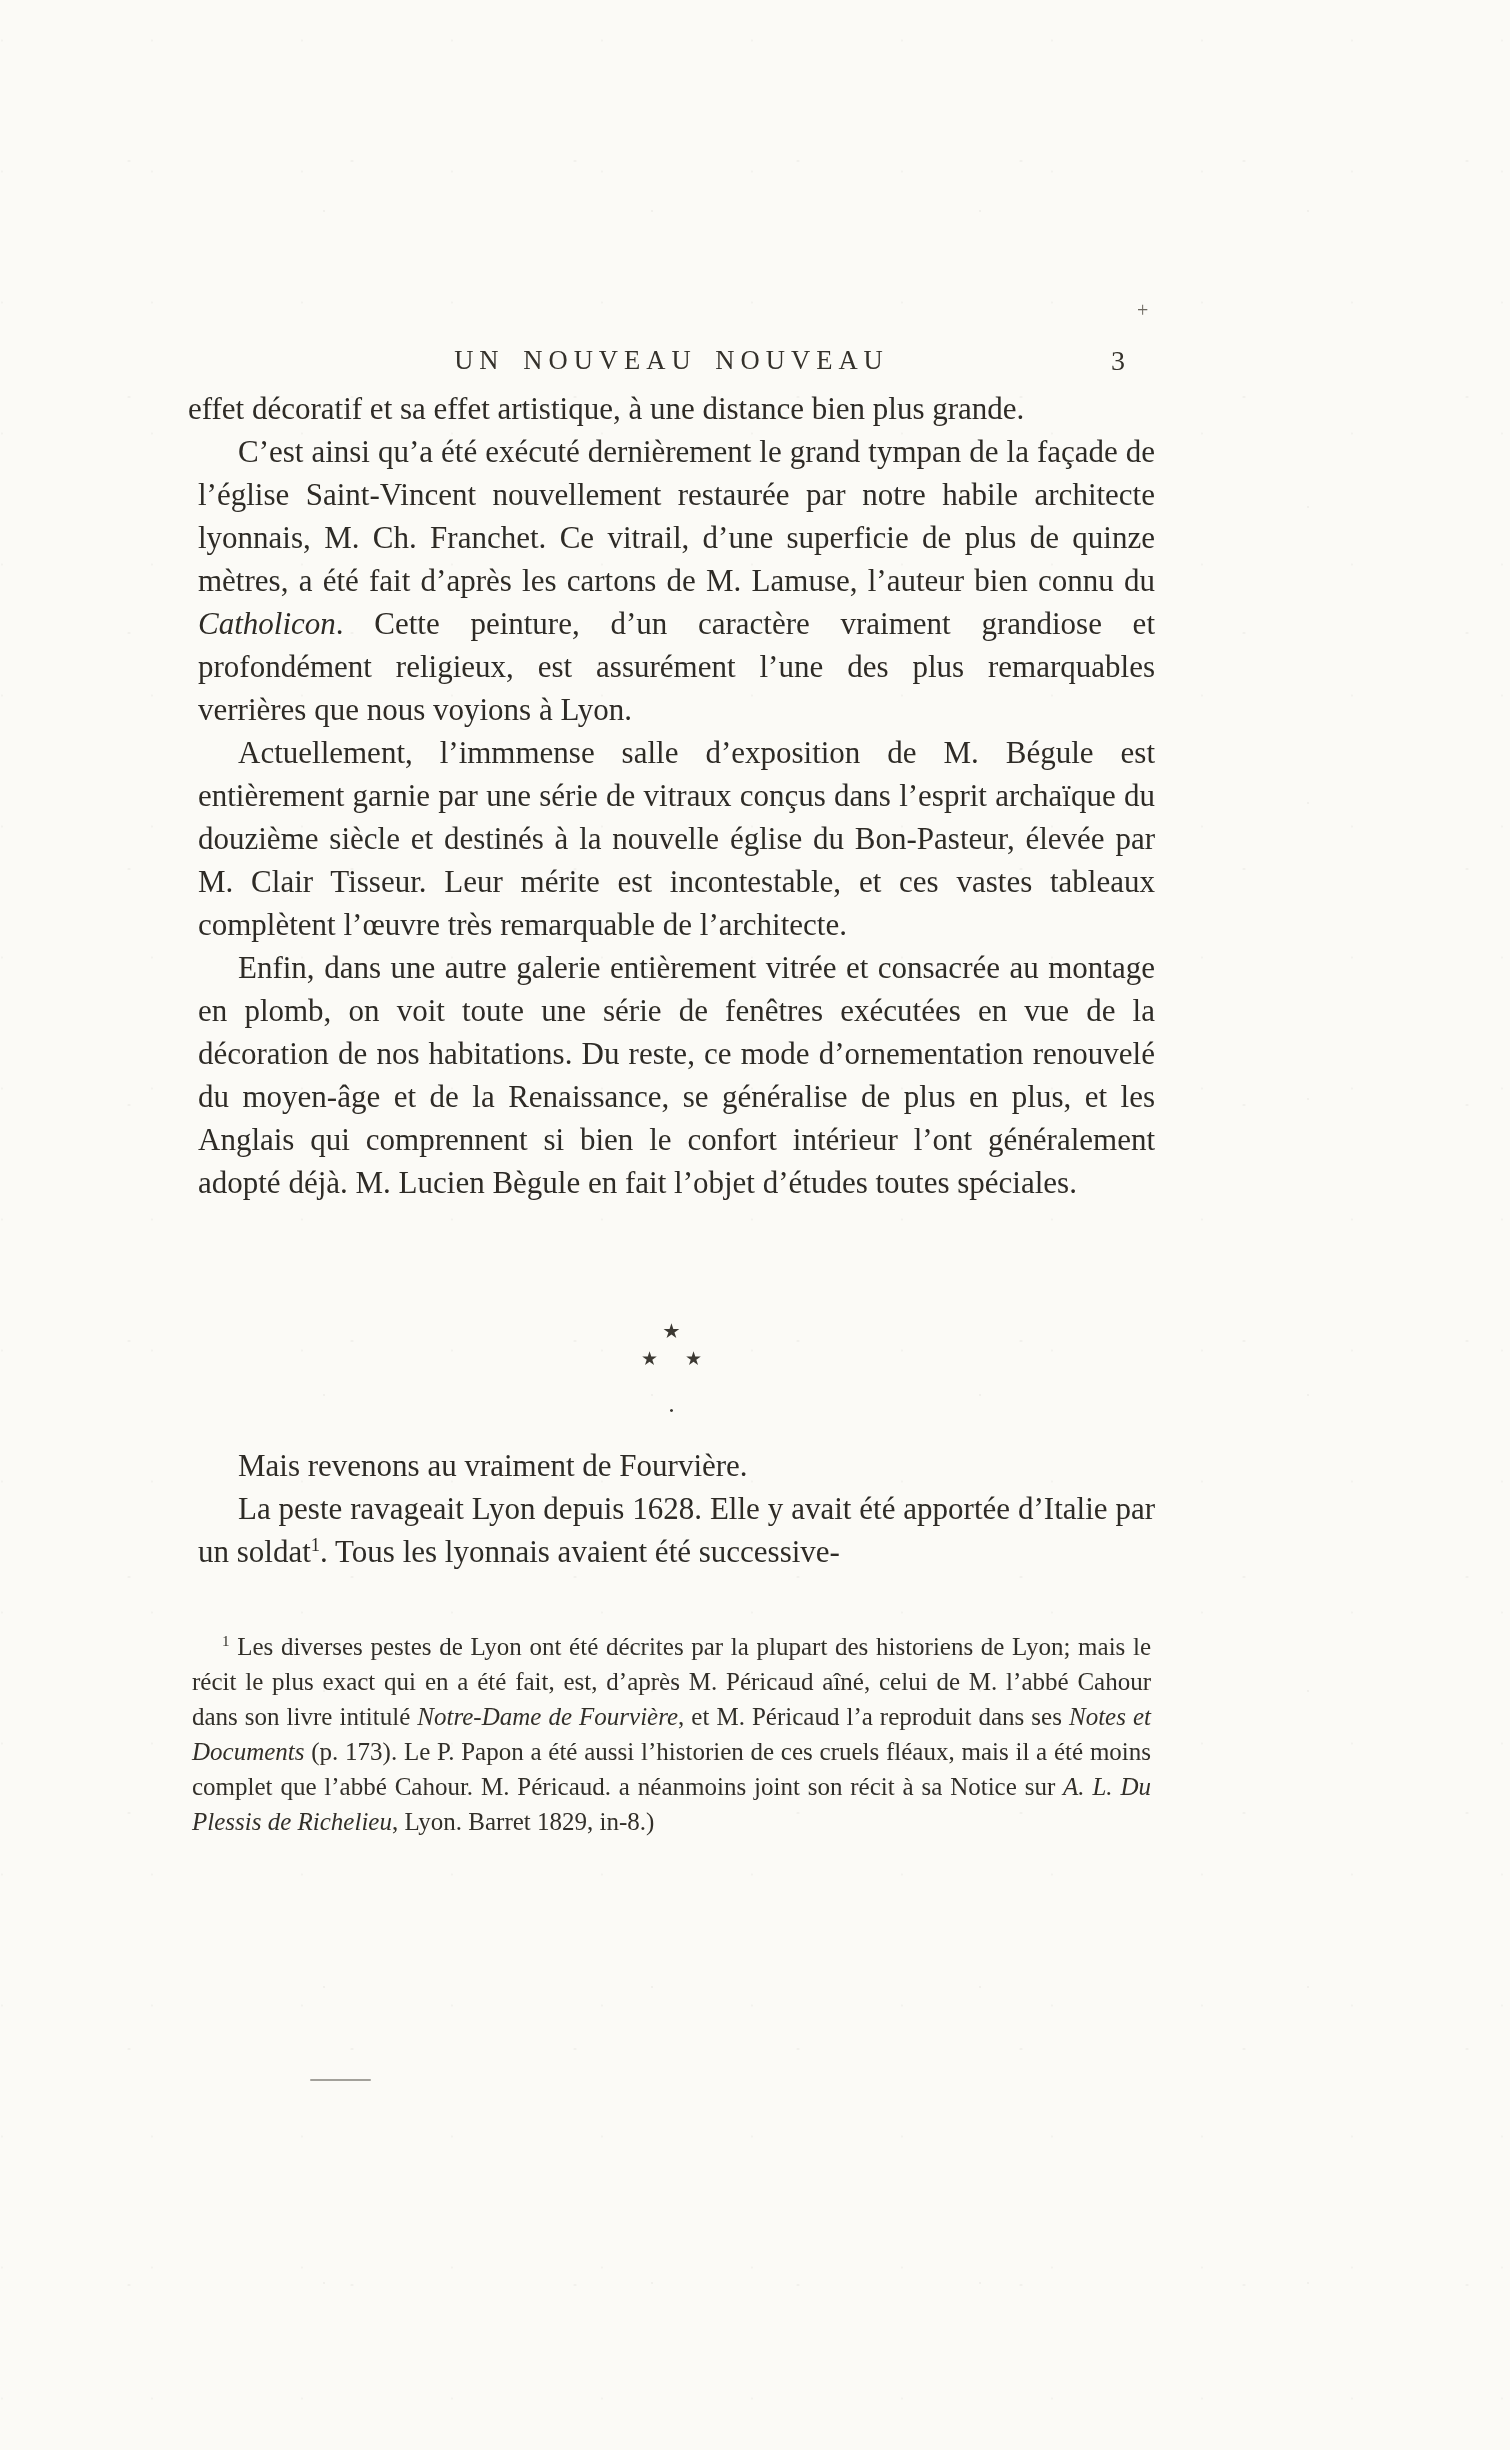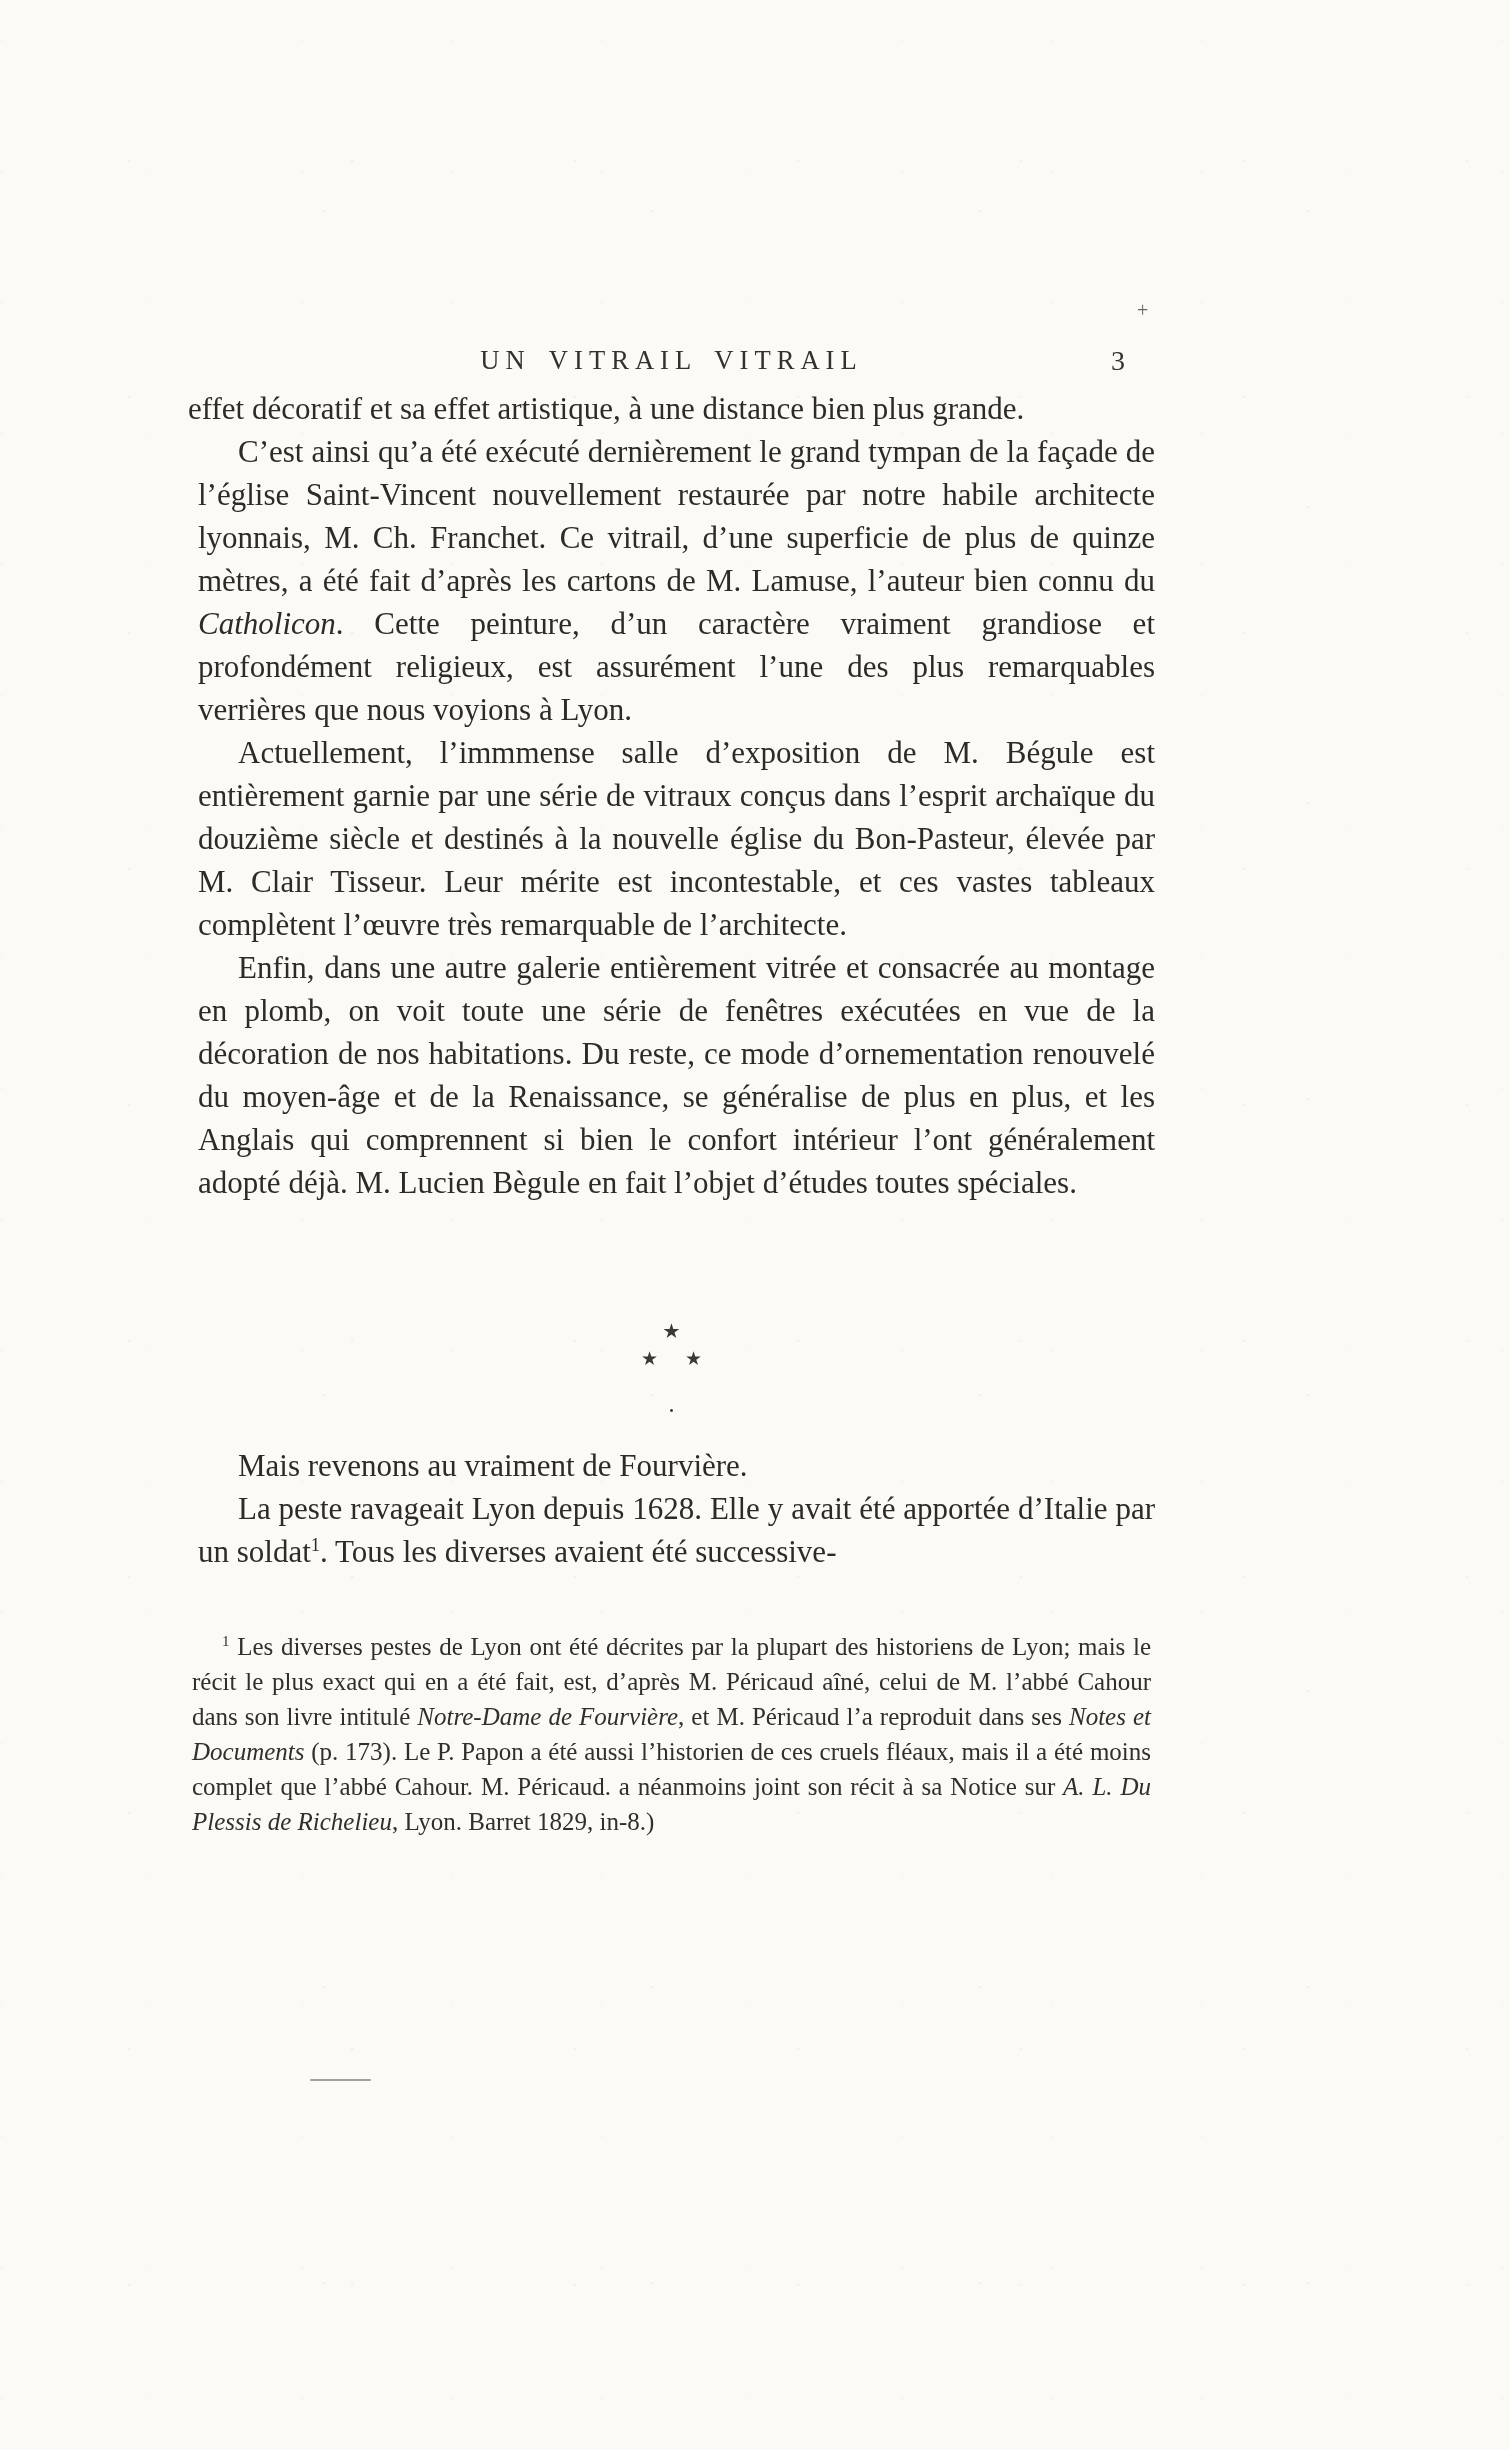--- a/index.html
+++ b/index.html
@@ -82,40 +82,40 @@
 </head>
 <body>
 
 <div class="paper">
 
   <div class="corner-mark">+</div>
 
   <div class="content">
 
     <div class="page-header">
-      <span>UN VITRAIL VITRAIL</span>
+      <span>UN NOUVEAU NOUVEAU</span>
       <span class="page-number">3</span>
     </div>
 
     <div class="page-body">
         <p><span>effet décoratif et sa effet artistique, à une distance bien plus grande.</span></p>
         <p class="indent"><span>C’est ainsi qu’a été exécuté dernièrement le grand tympan de la façade de l’église Saint-Vincent nouvellement restaurée par notre habile architecte lyonnais, M. Ch. Franchet. Ce vitrail, d’une superficie de plus de quinze mètres, a été fait d’après les cartons de M. Lamuse, l’auteur bien connu du </span><span class="it">Catholicon</span><span>. Cette peinture, d’un caractère vraiment grandiose et profondément religieux, est assurément l’une des plus remarquables verrières que nous voyions à Lyon.</span></p>
         <p class="indent"><span>Actuellement, l’immmense salle d’exposition de M. Bégule est entièrement garnie par une série de vitraux conçus dans l’esprit archaïque du douzième siècle et destinés à la nouvelle église du Bon-Pasteur, élevée par M. Clair Tisseur. Leur mérite est incontestable, et ces vastes tableaux complètent l’œuvre très remarquable de l’architecte.</span></p>
         <p class="indent"><span>Enfin, dans une autre galerie entièrement vitrée et consacrée au montage en plomb, on voit toute une série de fenêtres exécutées en vue de la décoration de nos habitations. Du reste, ce mode d’ornementation renouvelé du moyen-âge et de la Renaissance, se généralise de plus en plus, et les Anglais qui comprennent si bien le confort intérieur l’ont généralement adopté déjà. M. Lucien Bègule en fait l’objet d’études toutes spéciales.</span></p>
       </div>
 
     <div class="asterism">
       <div class="row1">★</div>
       <div class="row2">★ ★</div>
       <div class="dot">.</div>
     </div>
 
     <div class="page-body body2">
         <p class="indent"><span>Mais revenons au vraiment de Fourvière.</span></p>
-        <p class="indent"><span>La peste ravageait Lyon depuis 1628. Elle y avait été apportée d’Italie par un soldat</span><sup>1</sup><span>. Tous les diverses avaient été successive-</span></p>
+        <p class="indent"><span>La peste ravageait Lyon depuis 1628. Elle y avait été apportée d’Italie par un soldat</span><sup>1</sup><span>. Tous les lyonnais avaient été successive-</span></p>
       </div>
 
     <div class="footnote">
         <p class="indent"><sup>1</sup><span> Les diverses pestes de Lyon ont été décrites par la plupart des historiens de Lyon; mais le récit le plus exact qui en a été fait, est, d’après M. Péricaud aîné, celui de M. l’abbé Cahour dans son livre intitulé </span><span class="it">Notre-Dame de Fourvière</span><span>, et M. Péricaud l’a reproduit dans ses </span><span class="it">Notes et Documents</span><span> (p. 173). Le P. Papon a été aussi l’historien de ces cruels fléaux, mais il a été moins complet que l’abbé Cahour. M. Péricaud. a néanmoins joint son récit à sa Notice sur </span><span class="it">A. L. Du Plessis de Richelieu</span><span>, Lyon. Barret 1829, in-8.)</span></p>
       </div>
 
   </div>
 
   <div class="scan-underline"></div>
 

